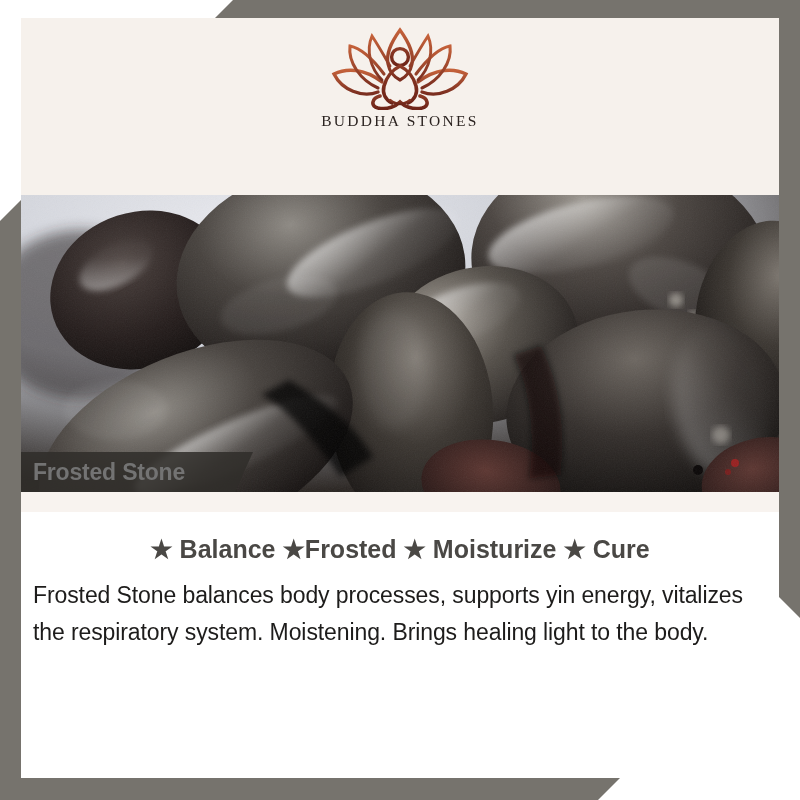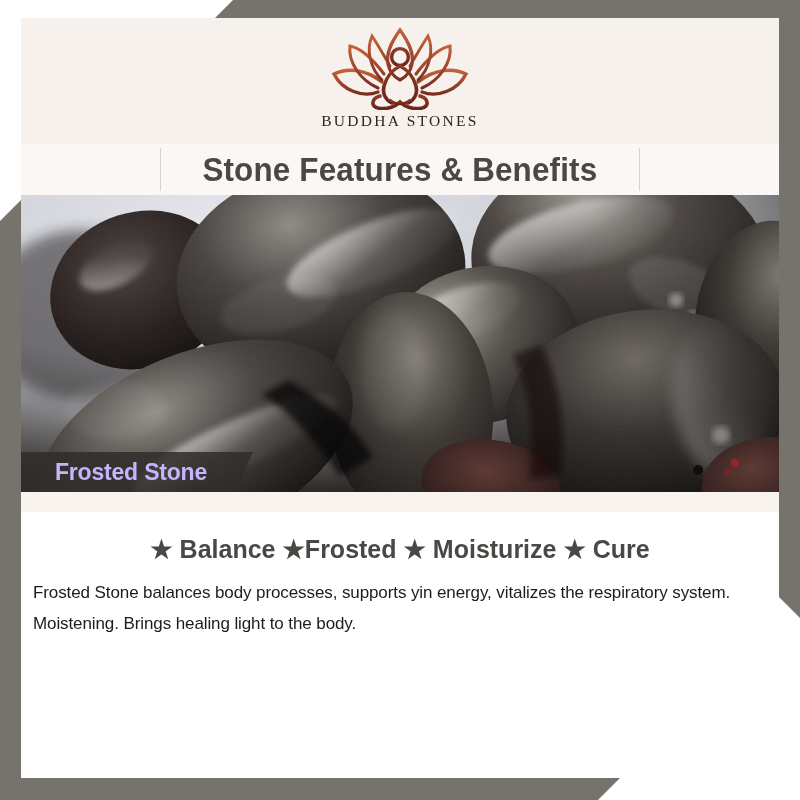--- a/index.html
+++ b/index.html
@@ -151,25 +151,25 @@
     left: 0;
     bottom: 0;
     height: 40px;
     width: 232px;
     background: rgba(48,45,42,0.86);
     clip-path: polygon(0 0, 100% 0, calc(100% - 18px) 100%, 0 100%);
     display: flex;
     align-items: center;
   }
   .caption-text {
-    color: #c4b5fd;
+    color: #737373;
     font-family: "Liberation Sans Narrow", "Liberation Sans", sans-serif;
     font-size: 23px;
     font-weight: bold;
-    padding-left: 34px;
+    padding-left: 12px;
     letter-spacing: -0.2px;
   }
 
   
   .content {
     position: absolute;
     left: 0;
     top: 474px;
     width: 100%;
     height: 286px;
@@ -196,22 +196,22 @@
     color: #4a4845;
     white-space: nowrap;
   }
 
   .description {
     position: absolute;
     left: 12px;
     right: 12px;
     top: 85px;
     font-family: "Liberation Sans Narrow", "Liberation Sans", sans-serif;
-    font-size: 17px;
-    line-height: 31px;
+    font-size: 23px;
+    line-height: 37px;
     color: #1d1c1b;
     text-align: left;
     letter-spacing: -0.1px;
   }
 </style>
 </head>
 <body>
 
 <div id="page">
 
@@ -260,23 +260,20 @@
             <path d="M80 42 C88 46 94 54 96 62 C98 70 94 76 88 79" stroke-width="3.6"></path>
 
             <path d="M60 72 C52 74 50 82 58 84 C68 86 76 82 80 78 C84 82 92 86 102 84 C110 82 108 74 100 72" stroke-width="3.6"></path>
 
             <path d="M70 76 C74 79 78 80 80 80 C82 80 86 79 90 76" stroke-width="2.6"></path>
           </g>
         </svg>
         <div class="logo-text">BUDDHA STONES</div>
       </div>
 
-      <div class="title-band">
-        <div class="title-text">Stone Features &amp; Benefits</div>
-      </div>
     </div>
 
     <div class="photo">
       <svg viewBox="0 0 758 297" preserveAspectRatio="xMidYMid slice">
         <defs>
           <radialGradient id="bgGlow" cx="30%" cy="10%" r="90%">
             <stop offset="0%" stop-color="#e9eaef"></stop>
             <stop offset="55%" stop-color="#c9ccd4"></stop>
             <stop offset="100%" stop-color="#2a2522"></stop>
           </radialGradient>

